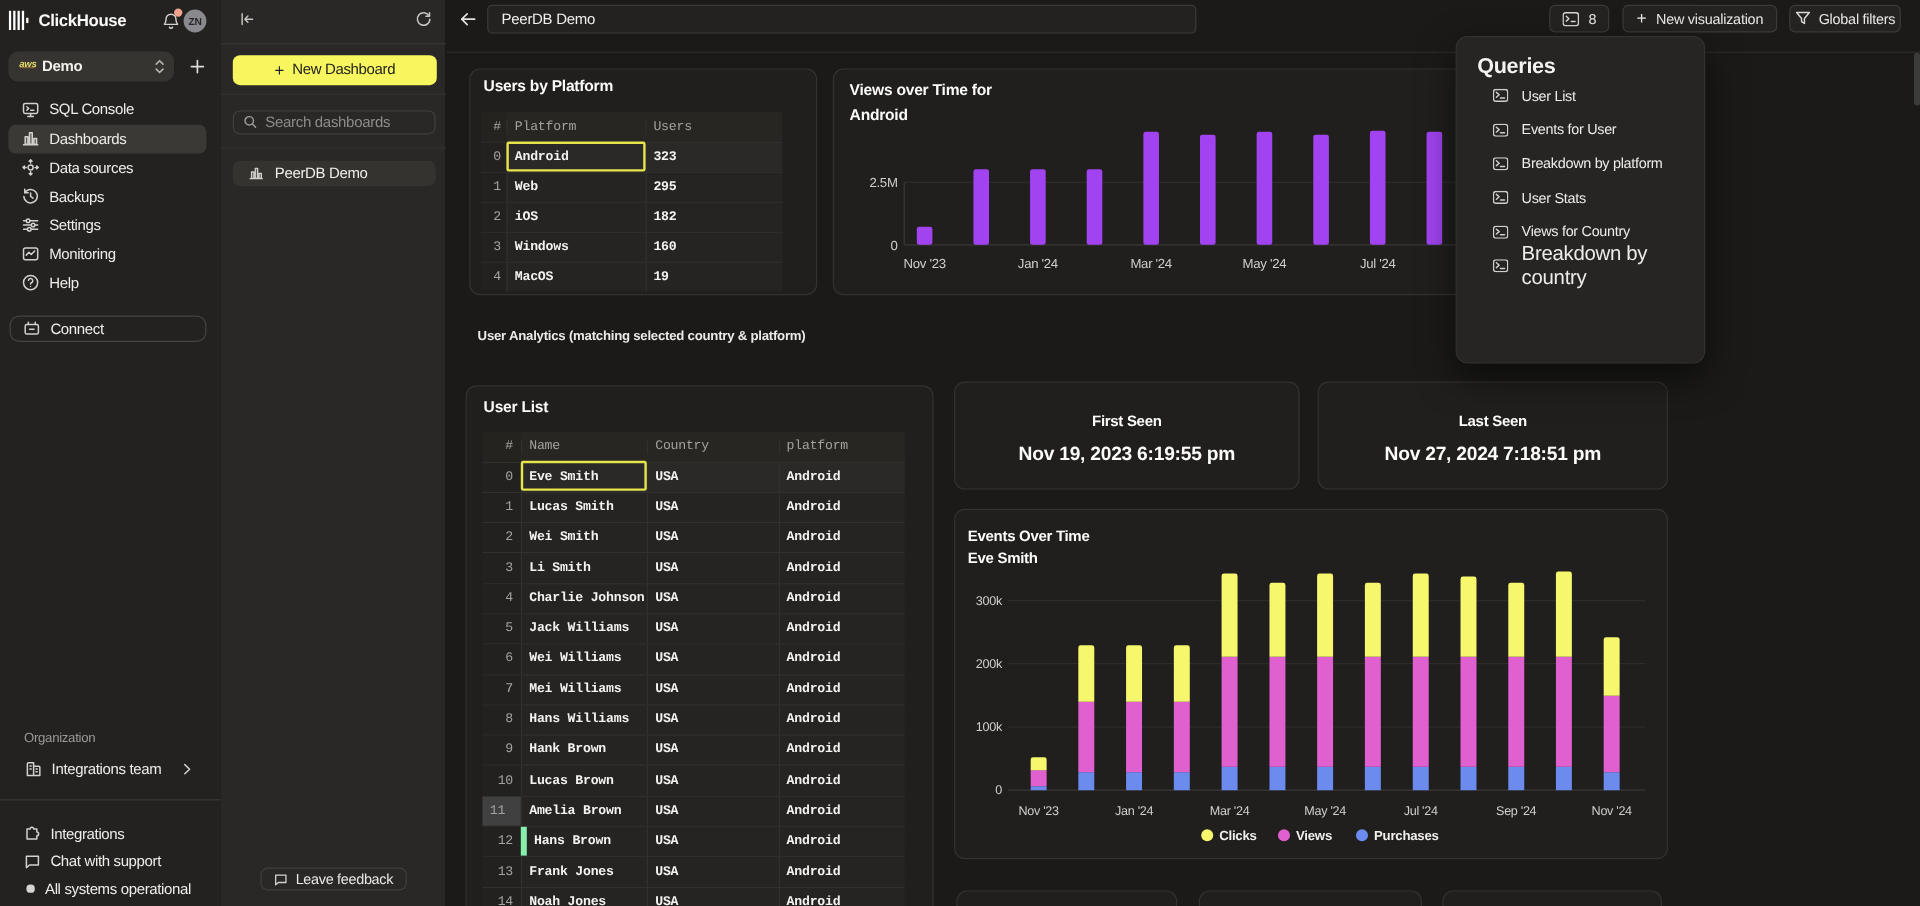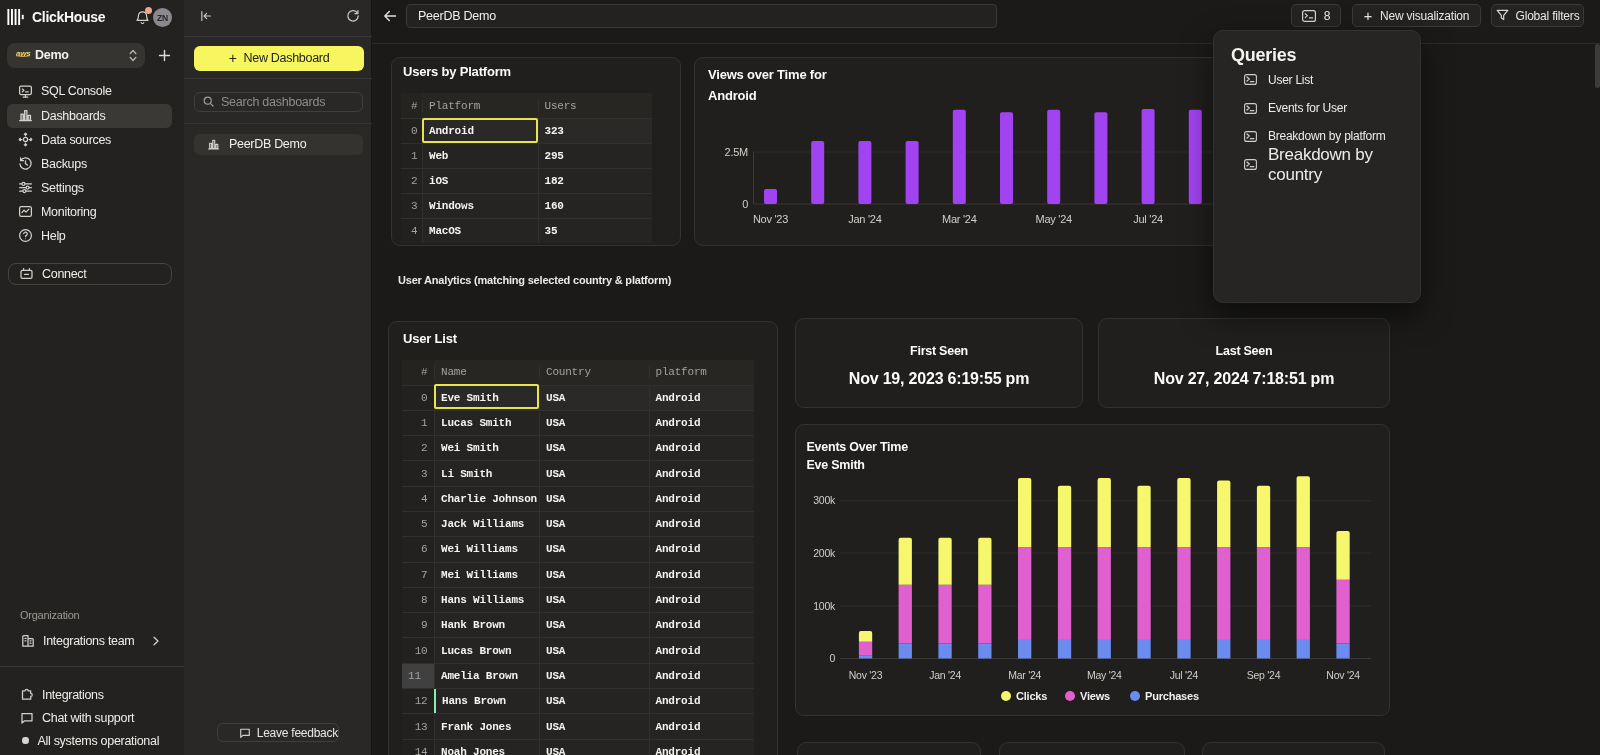--- a/index.html
+++ b/index.html
@@ -176,21 +176,21 @@
   </div>
   <div class="abs" style="left:0;top:123px;width:188px;border-top:1px solid #353431"></div>
 
   <div class="abs" style="left:10px;top:134px;width:169px;height:20.5px;background:#343330;border-radius:6px;display:flex;align-items:center;color:#f0efeb;font-size:12.5px;font-weight:500;letter-spacing:-0.3px">
     <svg class="ic" style="margin-left:13px;margin-right:9px" width="13" height="13" viewBox="0 0 15 15">
         <path d="M3 6 h2.3 v6.3 H3 z M6.6 2.6 h2.3 v9.7 h-2.3 z M10.2 7.4 h2.3 v4.9 h-2.3 z M1.6 12.6 h11.8" fill="#d2d1cd" fill-opacity="0.25"></path>
       </svg>
     PeerDB Demo
   </div>
 
-  <div class="abs" style="left:33px;top:723px;width:122px;height:19px;border:1px solid #413f3c;border-radius:6px;display:flex;align-items:center;justify-content:flex-end;color:#e8e7e4;font-size:12px;font-weight:500">
+  <div class="abs" style="left:33px;top:723px;width:122px;height:19px;border:1px solid #413f3c;border-radius:6px;display:flex;align-items:center;justify-content:center;color:#e8e7e4;font-size:12px;font-weight:500">
     <svg style="margin-right:6px" width="12" height="12" viewBox="0 0 14 14">
         <path d="M2 2.6 h10 v7.2 h-7.4 L2 12 z" fill="none" stroke="#d2d1cd" stroke-width="1.3" stroke-linejoin="round"></path>
       </svg>
     Leave feedback
   </div>
 </div>
 
 <div id="main"></div>
 <div class="abs" style="left:372px;top:43px;width:1228px;border-top:1px solid #2d2c2a"></div>
 <svg class="abs" style="left:383px;top:10px" width="14" height="12" viewBox="0 0 14 12">
@@ -242,21 +242,21 @@
       <span class="uu">182</span>
     </div>
   <div class="upr">
       <span class="un">3</span>
       <span class="uc">Windows</span>
       <span class="uu">160</span>
     </div>
   <div class="upr">
       <span class="un">4</span>
       <span class="uc">MacOS</span>
-      <span class="uu">35</span>
+      <span class="uu">19</span>
     </div>
 </div>
 
 <div class="card" style="left:694px;top:57px;width:695px;height:189px"></div>
 <div class="ctitle" style="left:708px;top:64px;line-height:21px">Views over Time for<br>Android</div>
 <svg class="abs" style="left:694px;top:57px" width="695" height="189" viewBox="0 0 695 189">
   <line x1="59.5" y1="95" x2="686" y2="95" stroke="#2c2c2a" stroke-width="1"></line>
   <line x1="59.5" y1="147" x2="686" y2="147" stroke="#3a3937" stroke-width="1"></line>
   <line x1="59.5" y1="95" x2="59.5" y2="147" stroke="#3a3937" stroke-width="1"></line>
   <g fill="#cfcfca" font-size="11" text-anchor="end">
@@ -396,21 +396,21 @@
           <span style="margin-right:6px">11</span>
         </span>
         <span style="width:105.5px;padding-left:6.5px;position:relative;height:100%;display:flex;align-items:center;border-left:1px solid #31302e">Amelia Brown</span>
         <span style="width:109.5px;padding-left:6px;height:100%;display:flex;align-items:center;border-left:1px solid #31302e">USA</span>
         <span style="width:105px;padding-left:6px;height:100%;display:flex;align-items:center;border-left:1px solid #31302e">Android</span>
       </div>
       <div style="display:flex;height:25.3px;background:#252422;color:#f4f3f0;font-weight:bold;align-items:center;border-top:1px solid #31302e">
         <span style="width:32px;background:#222120;height:100%;display:flex;align-items:center;justify-content:flex-end;color:#a3a29d;font-weight:normal">
           <span style="margin-right:6px">12</span>
         </span>
-        <span style="width:105.5px;padding-left:6.5px;position:relative;height:100%;display:flex;align-items:center;border-left:2px solid #86efac">Hans Brown</span>
+        <span style="width:105.5px;padding-left:6.5px;position:relative;height:100%;display:flex;align-items:center;border-left:5px solid #86efac">Hans Brown</span>
         <span style="width:109.5px;padding-left:6px;height:100%;display:flex;align-items:center;border-left:1px solid #31302e">USA</span>
         <span style="width:105px;padding-left:6px;height:100%;display:flex;align-items:center;border-left:1px solid #31302e">Android</span>
       </div>
       <div style="display:flex;height:25.3px;background:#252422;color:#f4f3f0;font-weight:bold;align-items:center;border-top:1px solid #31302e">
         <span style="width:32px;background:#222120;height:100%;display:flex;align-items:center;justify-content:flex-end;color:#a3a29d;font-weight:normal">
           <span style="margin-right:6px">13</span>
         </span>
         <span style="width:105.5px;padding-left:6.5px;position:relative;height:100%;display:flex;align-items:center;border-left:1px solid #31302e">Frank Jones</span>
         <span style="width:109.5px;padding-left:6px;height:100%;display:flex;align-items:center;border-left:1px solid #31302e">USA</span>
         <span style="width:105px;padding-left:6px;height:100%;display:flex;align-items:center;border-left:1px solid #31302e">Android</span>
@@ -520,18 +520,26 @@
           <path d="M3 3 l2.3 2 -2.3 2 M6.4 7.7 h3.4" fill="none" stroke="#cfcecb" stroke-width="1.25" stroke-linecap="round" stroke-linejoin="round"></path>
         </svg>User List</div>
       <div style="display:flex;align-items:center;height:28.4px;color:#edecea;font-size:12px;font-weight:500"><svg style="margin-left:30px;margin-right:11px;flex:none" width="13" height="11" viewBox="0 0 13 11">
           <rect x="0.6" y="0.6" width="11.8" height="9.8" rx="2" fill="none" stroke="#cfcecb" stroke-width="1.1"></rect>
           <path d="M3 3 l2.3 2 -2.3 2 M6.4 7.7 h3.4" fill="none" stroke="#cfcecb" stroke-width="1.25" stroke-linecap="round" stroke-linejoin="round"></path>
         </svg>Events for User</div>
       <div style="display:flex;align-items:center;height:28.4px;color:#edecea;font-size:12px;font-weight:500"><svg style="margin-left:30px;margin-right:11px;flex:none" width="13" height="11" viewBox="0 0 13 11">
           <rect x="0.6" y="0.6" width="11.8" height="9.8" rx="2" fill="none" stroke="#cfcecb" stroke-width="1.1"></rect>
           <path d="M3 3 l2.3 2 -2.3 2 M6.4 7.7 h3.4" fill="none" stroke="#cfcecb" stroke-width="1.25" stroke-linecap="round" stroke-linejoin="round"></path>
         </svg>Breakdown by platform</div>
+      <div style="display:flex;align-items:center;height:28.4px;color:#edecea;font-size:12px;font-weight:500"><svg style="margin-left:30px;margin-right:11px;flex:none" width="13" height="11" viewBox="0 0 13 11">
+          <rect x="0.6" y="0.6" width="11.8" height="9.8" rx="2" fill="none" stroke="#cfcecb" stroke-width="1.1"></rect>
+          <path d="M3 3 l2.3 2 -2.3 2 M6.4 7.7 h3.4" fill="none" stroke="#cfcecb" stroke-width="1.25" stroke-linecap="round" stroke-linejoin="round"></path>
+        </svg>User Stats</div>
+      <div style="display:flex;align-items:center;height:28.4px;color:#edecea;font-size:12px;font-weight:500"><svg style="margin-left:30px;margin-right:11px;flex:none" width="13" height="11" viewBox="0 0 13 11">
+          <rect x="0.6" y="0.6" width="11.8" height="9.8" rx="2" fill="none" stroke="#cfcecb" stroke-width="1.1"></rect>
+          <path d="M3 3 l2.3 2 -2.3 2 M6.4 7.7 h3.4" fill="none" stroke="#cfcecb" stroke-width="1.25" stroke-linecap="round" stroke-linejoin="round"></path>
+        </svg>Views for Country</div>
       <div style="display:flex;align-items:center;height:28.4px;color:#edecea;font-size:17px;font-weight:500"><svg style="margin-left:30px;margin-right:11px;flex:none" width="13" height="11" viewBox="0 0 13 11">
           <rect x="0.6" y="0.6" width="11.8" height="9.8" rx="2" fill="none" stroke="#cfcecb" stroke-width="1.1"></rect>
           <path d="M3 3 l2.3 2 -2.3 2 M6.4 7.7 h3.4" fill="none" stroke="#cfcecb" stroke-width="1.25" stroke-linecap="round" stroke-linejoin="round"></path>
         </svg>Breakdown by country</div>
     </div>
 </div>
 
 </body></html>

